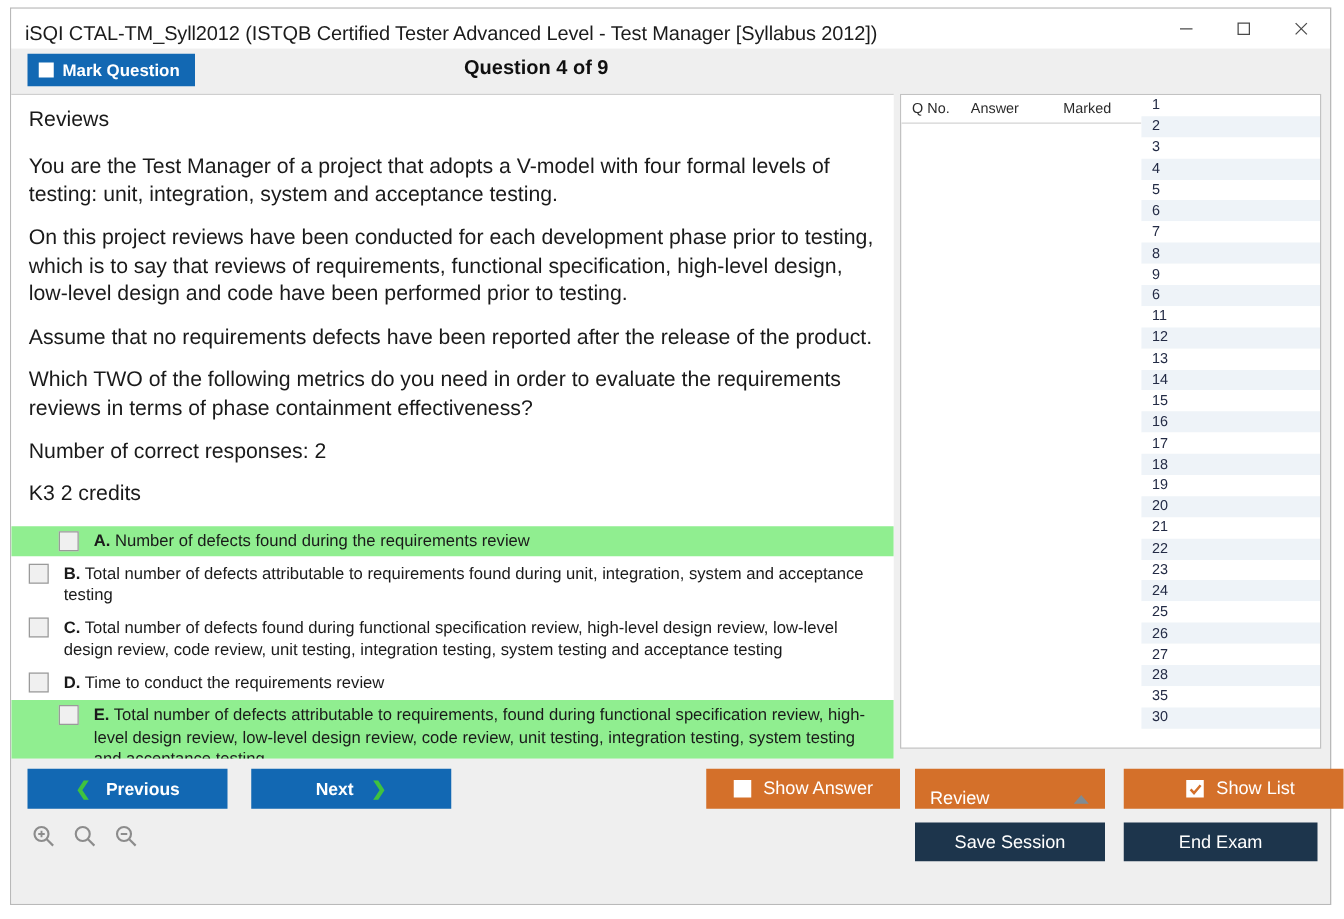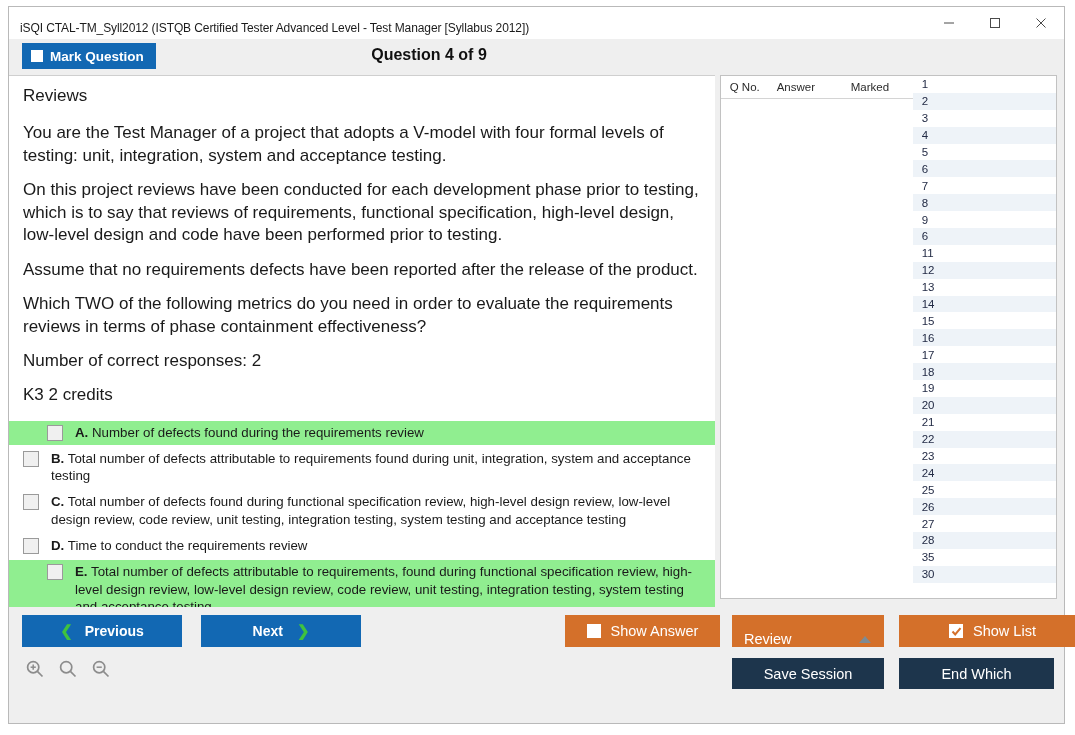--- a/index.html
+++ b/index.html
@@ -32,21 +32,21 @@
   .titlebar {
     height: 32px;
     background: #ffffff;
     display: flex;
     align-items: center;
     flex: 0 0 auto;
     box-sizing: border-box;
   }
   .titlebar-text {
     padding-left: 11px;
-    font-size: 12px;
+    font-size: 16px;
     color: #1b1b1b;
     white-space: nowrap;
     letter-spacing: -0.1px;
     margin-top: 10px;
   }
   .win-ctrls {
     margin-left: auto;
     display: flex;
     height: 100%;
   }
@@ -562,21 +562,21 @@
               <polyline points="1.5,5.5 4.2,8.4 9.5,2.2" fill="none" stroke="#d4702a" stroke-width="2"></polyline>
             </svg>
         </span>
         <span>Show List</span>
       </button>
 
       <button class="btn btn-navy" style="left:723px; top:51px; width:152px; height:31px;">
         <span>Save Session</span>
       </button>
       <button class="btn btn-navy" style="left:890px; top:51px; width:155px; height:31px;">
-        <span>End Which</span>
+        <span>End Exam</span>
       </button>
 
       <div class="zoom-icons">
         <span>
           <svg width="20" height="20" viewBox="0 0 20 20">
               <circle cx="8.2" cy="8.2" r="5.6" fill="none" stroke="currentColor" stroke-width="1.7"></circle>
               <line x1="12.4" y1="12.4" x2="17.5" y2="17.5" stroke="currentColor" stroke-width="1.7"></line>
               <line x1="5.6" y1="8.2" x2="10.8" y2="8.2" stroke="currentColor" stroke-width="1.5"></line>
               <line x1="8.2" y1="5.6" x2="8.2" y2="10.8" stroke="currentColor" stroke-width="1.5"></line>
             </svg>

